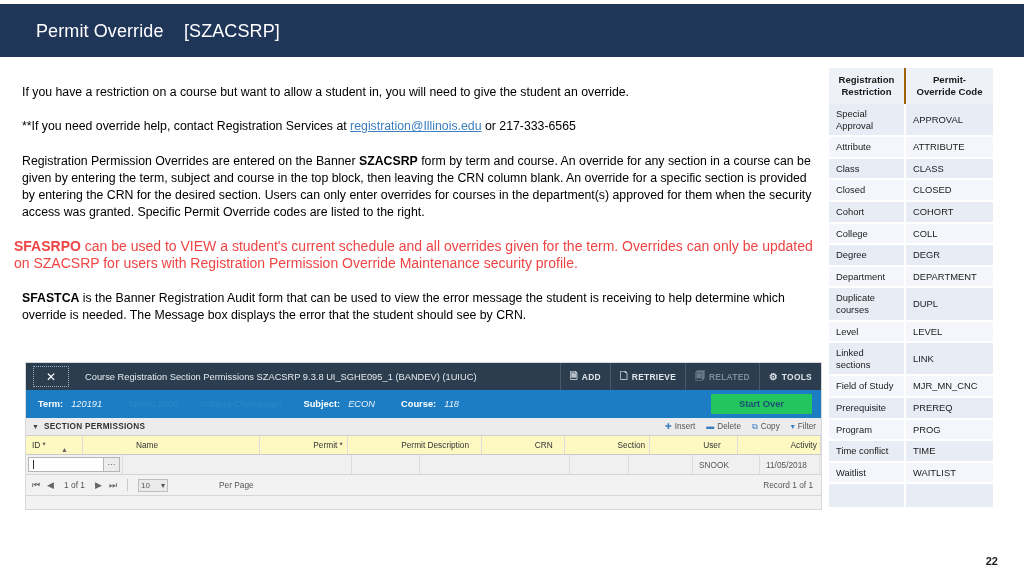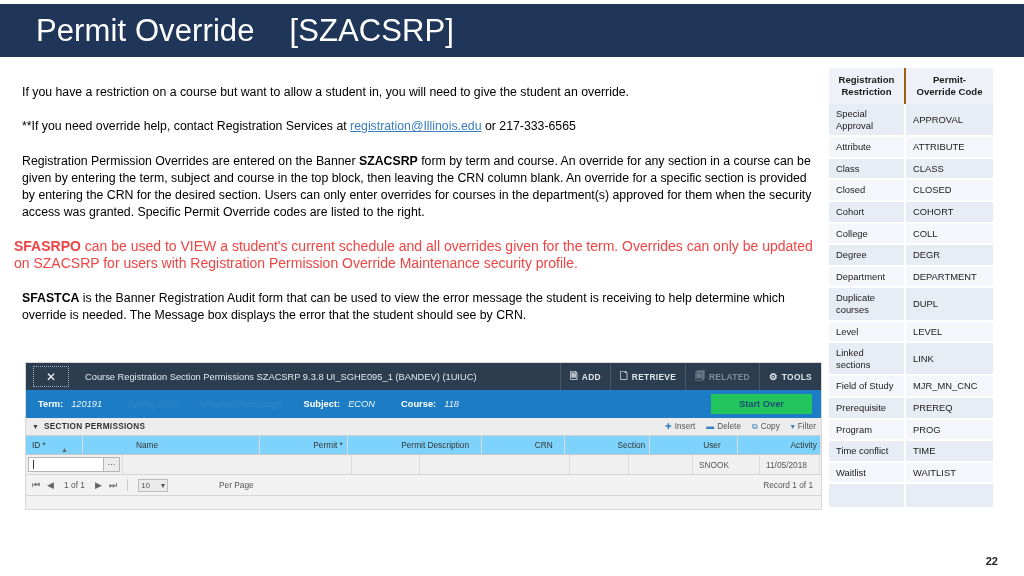--- a/index.html
+++ b/index.html
@@ -21,21 +21,21 @@
     left: 0; top: 4px;
     width: 1024px; height: 53px;
     background: #1f3659;
     box-sizing: border-box;
   }
   .title-bar .title-text {
     position: absolute;
     left: 36px; top: 50%;
     transform: translateY(-50%);
     color: #ffffff;
-    font-size: 31px;
+    font-size: 18px;
     font-weight: 400;
     letter-spacing: .1px;
     white-space: nowrap;
   }
   .title-bar .title-code { font-weight: 400; }
 
   
   .body-copy {
     position: absolute;
     left: 22px; top: 84px;
@@ -169,21 +169,21 @@
   }
   .ban-sect .caret { color: #444; font-size: 7px; margin-right: 5px; }
   .ban-sect .lbl { font-size: 8.2px; font-weight: bold; color: #333; letter-spacing: .3px; }
   .ban-sect .rbtns { position: absolute; right: 5px; display: flex; gap: 11px; }
   .ban-sect .rbtn { font-size: 8.2px; color: #555; display: flex; align-items: center; gap: 3px; }
   .ban-sect .rbtn .sq { font-size: 8px; color:#3b7fbf; }
 
   .grid-head {
     display: flex;
     height: 18px;
-    background: #7dd3fc;
+    background: #fef9c3;
     border-bottom: 1px solid #c9c9c9;
     align-items: flex-end;
     gap: 47px;
   }
   .gh {
     font-size: 8.3px;
     color: #333;
     padding-left: 6px;
     border-right: 1px solid #dddddd;
     height: 18px;

